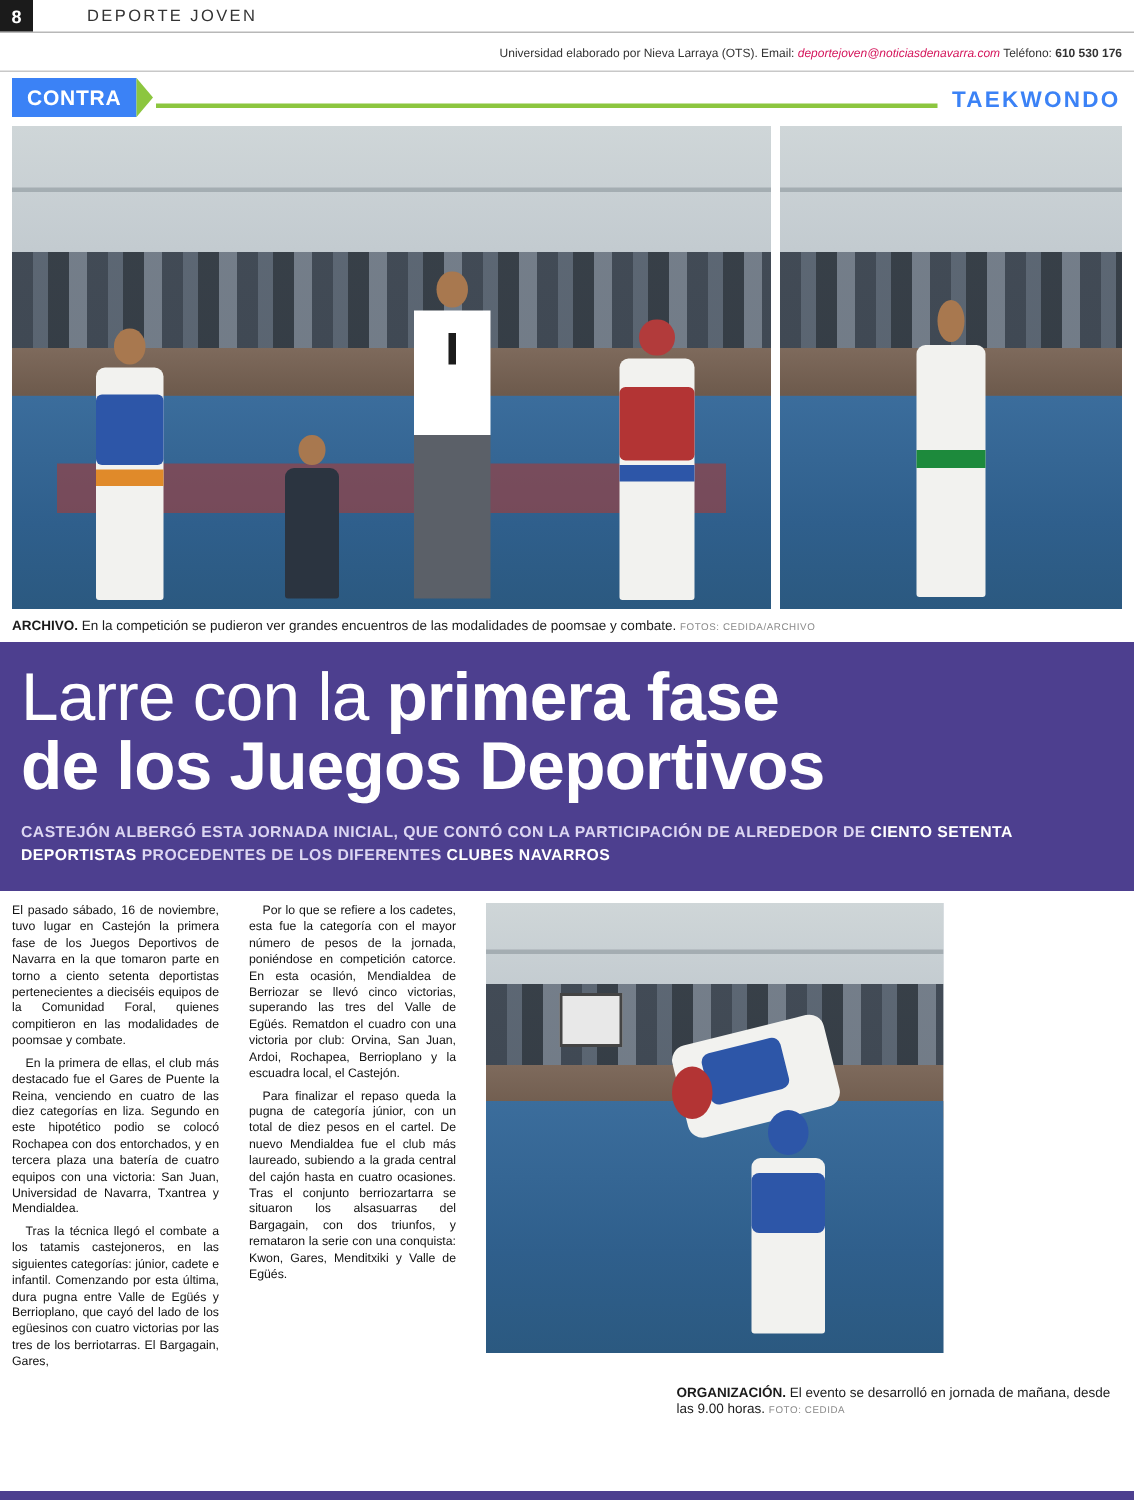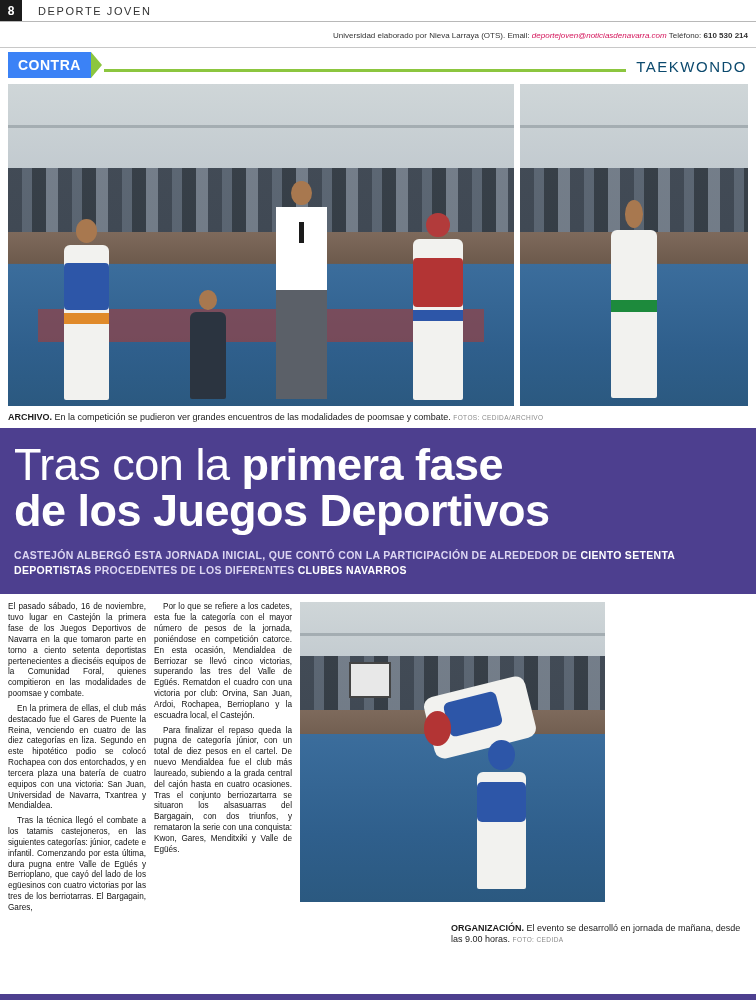--- a/index.html
+++ b/index.html
@@ -32,20 +32,21 @@
     justify-content: center;
   }
   .section-name {
     font-size: 11px;
     letter-spacing: 1.6px;
     color: #333;
     display: flex;
     align-items: center;
     padding-left: 16px;
     font-weight: normal;
+    margin-left: 20px;
   }
   .masthead-spacer { flex: 1; }
   .masthead-date {
     font-size: 9.5px;
     color: #333;
     display: flex;
     align-items: center;
     padding-right: 8px;
     font-style: italic;
   }
@@ -87,25 +88,25 @@
   }
   .section-bar-rule {
     flex: 1;
     border-bottom: 3px solid #8cc63f;
     margin-bottom: 6px;
     margin-left: 2px;
   }
   .discipline {
     font-size: 15px;
     letter-spacing: 1.5px;
-    color: #0c4a6e;
+    color: #3b82f6;
     display: flex;
     align-items: flex-end;
     padding: 0 9px 3px 10px;
-    font-weight: normal;
+    font-weight: bold;
   }
 
   
   .photo-row {
     display: flex;
     gap: 6px;
     padding: 6px 8px 0 8px;
   }
   .photo {
     position: relative;
@@ -184,21 +185,21 @@
     letter-spacing: 0.3px;
     font-weight: bold;
     color: #dcd6f2;
     text-transform: uppercase;
   }
   .kicker .hl { color: #ffffff; }
 
   
   .body-area {
     display: flex;
-    gap: 8px;
+    gap: 20px;
     padding: 8px 8px 0 8px;
   }
   .col {
     width: 138px;
     font-size: 8.2px;
     line-height: 1.32;
     color: #111;
     text-align: justify;
   }
   .col p { margin: 0 0 4px 0; text-indent: 9px; }
@@ -236,21 +237,21 @@
 <div class="masthead">
   <div class="page-number">8</div>
   <div class="section-name">DEPORTE JOVEN</div>
   <div class="masthead-spacer"></div>
 </div>
 
 <div class="credit-line">
   <span>Universidad elaborado por Nieva Larraya (OTS). Email:</span>
   <span class="email">deportejoven@noticiasdenavarra.com</span>
   <span>Teléfono:</span>
-  <span class="phone">610 530 214</span>
+  <span class="phone">610 530 176</span>
 </div>
 
 <div class="section-bar">
   <div class="contra-tag">CONTRA</div>
   <div class="contra-arrow"></div>
   <div class="section-bar-rule"></div>
   <div class="discipline">TAEKWONDO</div>
 </div>
 
 <div class="photo-row">
@@ -307,21 +308,21 @@
 </div>
 
 <div class="caption">
   <span class="lead">ARCHIVO.</span>
   <span>En la competición se pudieron ver grandes encuentros de las modalidades de poomsae y combate.</span>
   <span class="credit">FOTOS: CEDIDA/ARCHIVO</span>
 </div>
 
 <div class="headline-block">
   <h1 class="headline">
-    <span>Tras con la </span><span class="bold">primera fase</span>
+    <span>Larre con la </span><span class="bold">primera fase</span>
     <span class="line2 bold">de los Juegos Deportivos</span>
   </h1>
   <div class="kicker">
     <span>CASTEJÓN ALBERGÓ ESTA JORNADA INICIAL, QUE CONTÓ CON LA PARTICIPACIÓN DE ALREDEDOR DE </span><span class="hl">CIENTO SETENTA DEPORTISTAS</span><span> PROCEDENTES DE LOS DIFERENTES </span><span class="hl">CLUBES NAVARROS</span>
   </div>
 </div>
 
 <div class="body-area">
 
   <div class="col">

